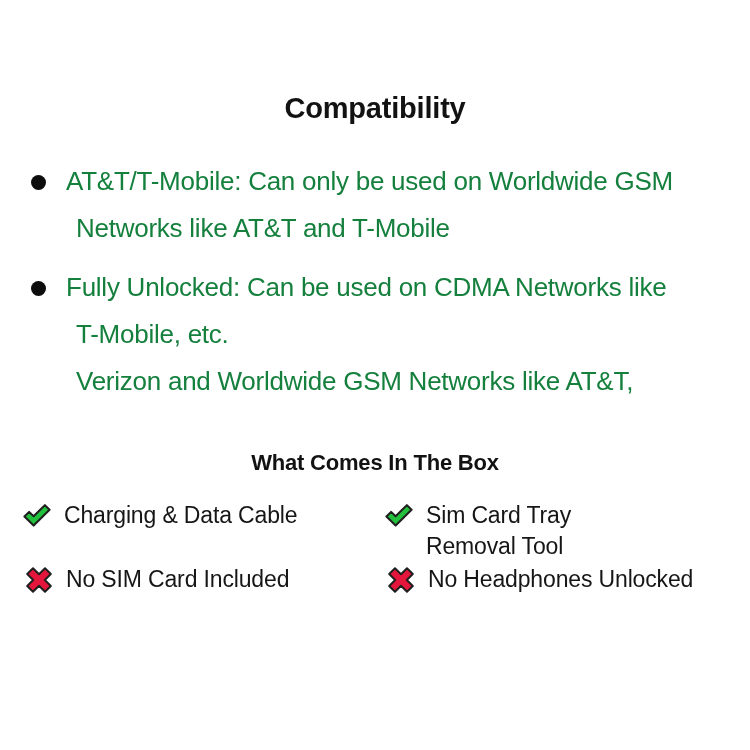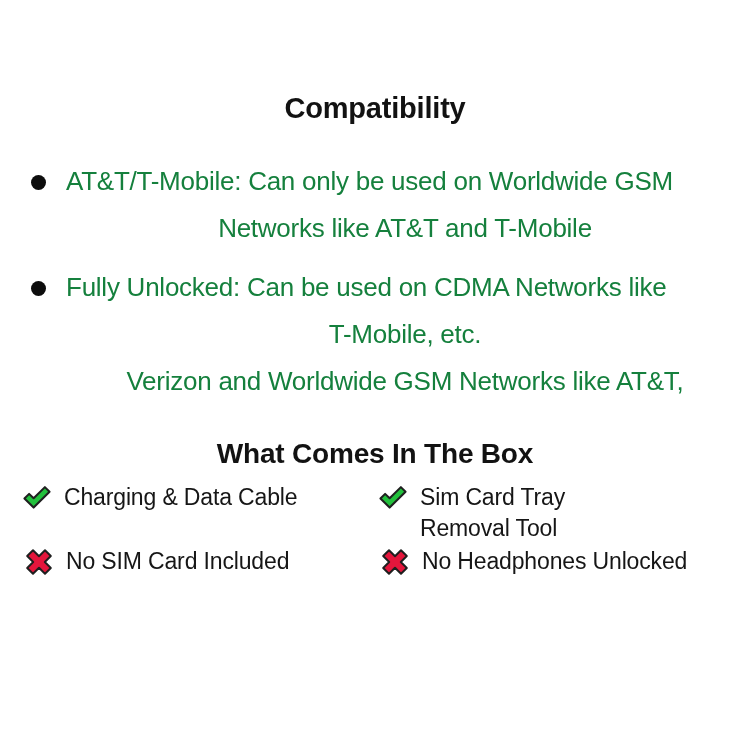--- a/index.html
+++ b/index.html
@@ -29,21 +29,21 @@
     left: 0;
     width: 750px;
     text-align: center;
     font-weight: bold;
     font-size: 29px;
     letter-spacing: -0.2px;
     color: #121212;
     line-height: 1;
   }
   #title-compatibility { top: 94px; }
-  #title-box          { top: 440px; font-size: 28px; }
+  #title-box          { top: 452px; font-size: 22px; }
 
   
   .bullet-list {
     position: absolute;
     top: 158px;
     left: 28px;
     width: 706px;
   }
   .bullet-item {
     position: relative;
@@ -60,33 +60,32 @@
     top: 17px;
     width: 15px;
     height: 15px;
     border-radius: 50%;
     background: #0d0d0d;
   }
   .bullet-text { display: block; }
   .bullet-cont {
     display: block;
     padding-left: 10px;
-    text-align: center;
   }
 
   
   .box-grid {
     position: absolute;
-    top: 480px;
+    top: 498px;
     left: 22px;
     width: 712px;
     display: grid;
     grid-template-columns: 356px 356px;
     grid-auto-rows: auto;
-    column-gap: 0px;
+    column-gap: 6px;
   }
   .box-item {
     display: flex;
     align-items: flex-start;
     min-height: 44px;
   }
   .box-icon {
     flex: 0 0 auto;
     width: 30px;
     height: 30px;

